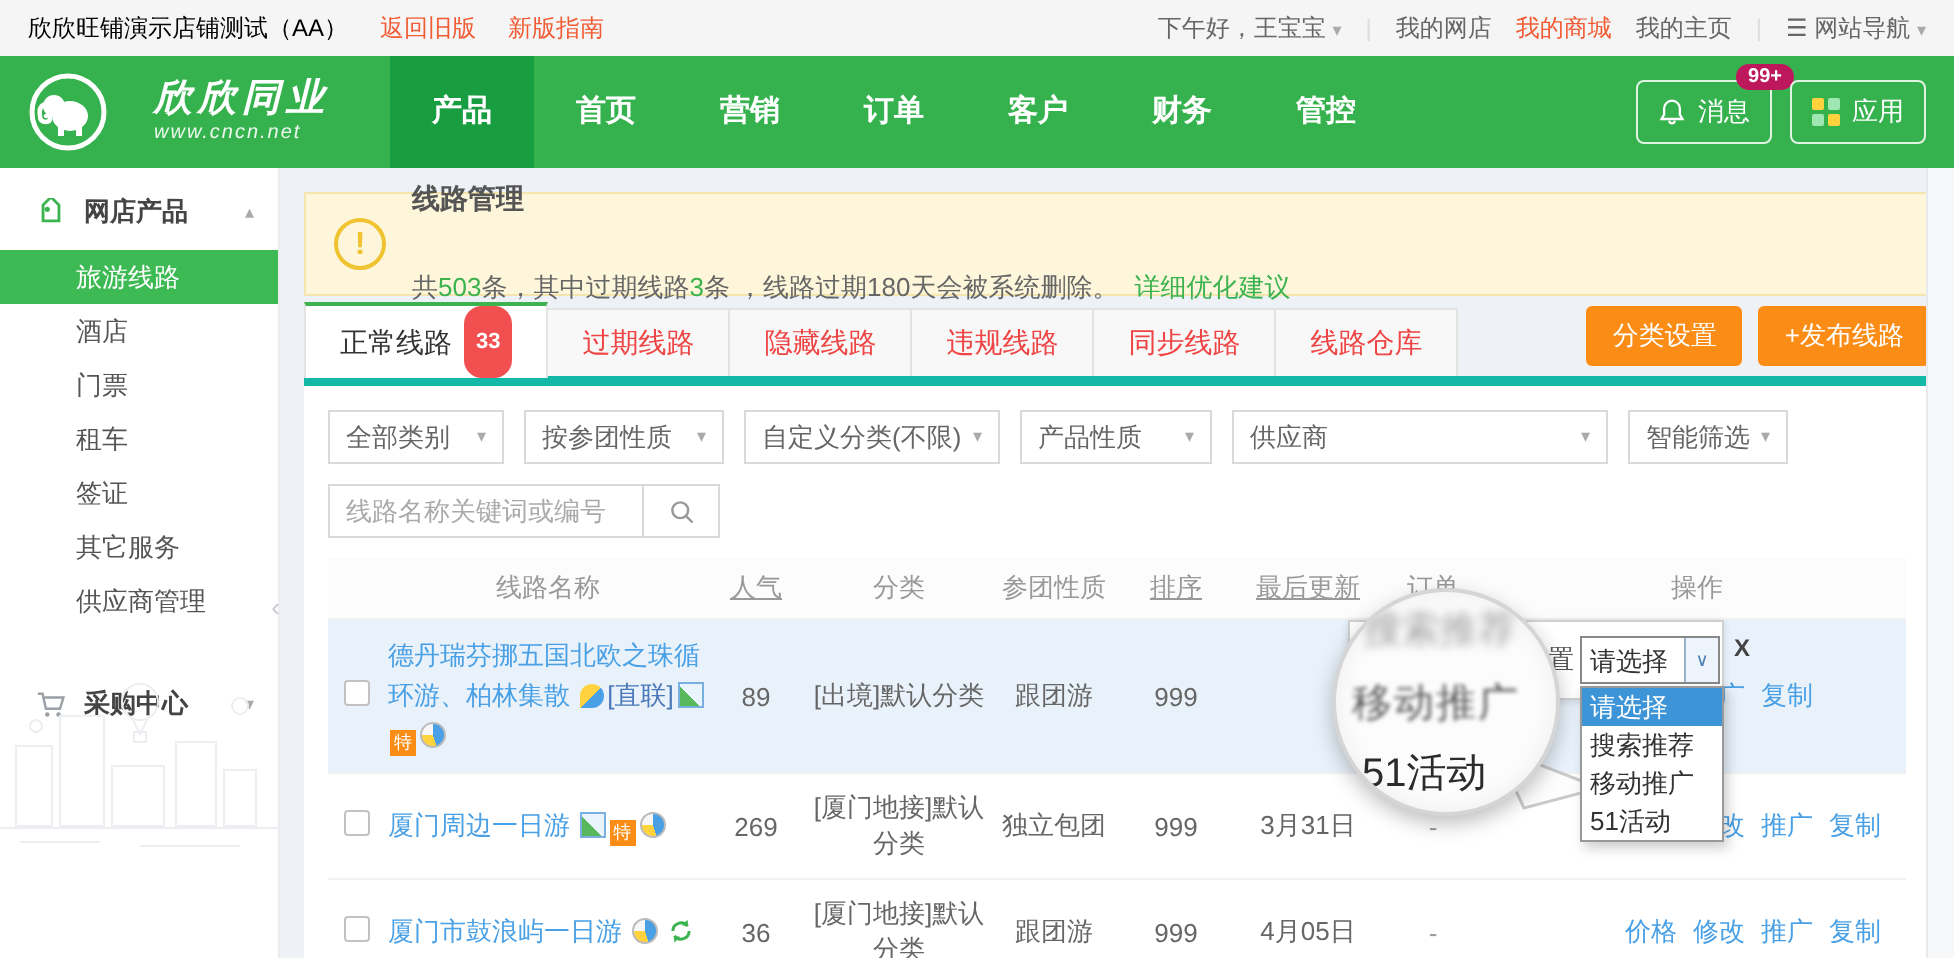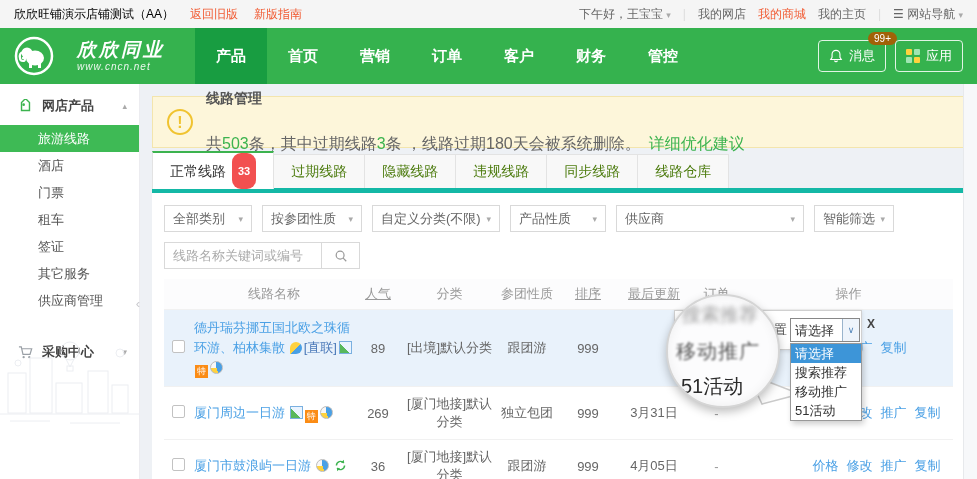--- a/index.html
+++ b/index.html
@@ -20,21 +20,21 @@
   .navbar{height:56px;background:#35b24e;display:flex;align-items:center;color:#fff;}
   .logo{width:40px;height:40px;margin-left:14px;flex:none;}
   .brand{margin-left:23px;line-height:1.1;font-style:italic;}
   .brand-name{font-size:19px;font-weight:bold;letter-spacing:3px;}
   .brand-url{font-size:10px;opacity:.9;letter-spacing:1px;}
   .nav-menu{display:flex;margin-left:30px;height:56px;}
   .nav-item{padding:0 21px;line-height:56px;font-size:15px;font-weight:bold;cursor:pointer;}
   .nav-item.active{background:#189d41;}
   .nav-right{margin-left:auto;margin-right:14px;display:flex;gap:9px;}
   .nav-btn{position:relative;border:1px solid rgba(255,255,255,.85);border-radius:4px;padding:6px 10px;font-size:13px;display:flex;align-items:center;gap:6px;cursor:pointer;}
-  .msg-badge{position:absolute;top:-9px;right:-12px;background:#a16207;color:#fff;font-size:10px;padding:1px 6px;border-radius:9px;font-weight:normal;}
+  .msg-badge{position:absolute;top:-9px;right:-12px;background:#be185d;color:#fff;font-size:10px;padding:1px 6px;border-radius:9px;font-weight:bold;}
   .grid-ic{display:grid;grid-template-columns:6px 6px;grid-gap:2px;}
   .grid-ic i{width:6px;height:6px;border-radius:1px;}
   .grid-ic i:nth-child(1){background:#ffd23e;}
   .grid-ic i:nth-child(2){background:#9fe6b2;}
   .grid-ic i:nth-child(3){background:#9fe6b2;}
   .grid-ic i:nth-child(4){background:#ffd23e;}
 
   
   .body{display:flex;height:395px;}
   .sidebar{width:140px;background:#fff;position:relative;flex:none;border-right:1px solid #ececf0;}
@@ -45,27 +45,27 @@
   .side-hdr2{margin-top:16px;}
   .collapse-tab{position:absolute;right:-1px;top:212px;color:#c9c9ce;font-size:13px;cursor:pointer;}
   .city-art{position:absolute;bottom:46px;left:0;}
 
   .main{flex:1;padding:12px 12px 0 12px;}
 
   
   .alert{background:#fdf6da;border:1px solid #f3e5ad;height:52px;display:flex;align-items:center;gap:13px;padding:0 14px;}
   .alert-ic{width:26px;height:26px;border:2px solid #f0c330;border-radius:50%;color:#f0c330;font-weight:bold;font-size:16px;text-align:center;line-height:23px;flex:none;}
   .alert-title{font-size:14px;font-weight:bold;color:#555;margin-bottom:4px;}
-  .alert-text{font-size:16px;color:#666;margin-top:26px;}
+  .alert-text{font-size:13px;color:#666;margin-top:26px;}
   .green{color:#3cb34f;}
   .green-link{color:#3cb34f;cursor:pointer;margin-left:8px;}
 
   
   .tabs-row{margin-top:8px;display:flex;align-items:flex-end;border-bottom:5px solid #14b8a6;height:37px;}
-  .tab{padding:0 17px;line-height:33px;background:#f8f8f8;border:1px solid #e3e3e3;border-bottom:none;font-size:14px;color:#4d7c0f;margin-right:-1px;cursor:pointer;display:flex;align-items:center;gap:6px;}
+  .tab{padding:0 17px;line-height:33px;background:#f8f8f8;border:1px solid #e3e3e3;border-bottom:none;font-size:14px;color:#ef4444;margin-right:-1px;cursor:pointer;display:flex;align-items:center;gap:6px;}
   .tab.active{background:#fff;border-top:2px solid #3cb34f;line-height:34px;color:#333;position:relative;margin-bottom:-1px;}
   .tab-badge{background:#f25050;color:#fff;font-size:11px;border-radius:9px;padding:1px 6px;font-weight:bold;}
   .tabs-btns{margin-left:auto;display:flex;gap:8px;padding-bottom:5px;}
   .btn-orange{background:#fb8c15;color:#fff;border:none;border-radius:3px;padding:6px 13px;font-size:13px;cursor:pointer;font-family:inherit;}
 
   
   .panel{background:#fff;padding:12px;min-height:274px;}
   .filter-row{display:flex;gap:10px;}
   .fselect{border:1px solid #d9d9d9;height:27px;display:flex;align-items:center;justify-content:space-between;padding:0 8px;font-size:13px;color:#666;background:#fff;cursor:pointer;}
   .fselect:nth-child(1){width:88px;}
@@ -249,20 +249,24 @@
       <div class="tabs-row">
         <span class="tab active">
           <span>正常线路</span>
           <span class="tab-badge">33</span>
         </span>
         <span class="tab">过期线路</span>
         <span class="tab">隐藏线路</span>
         <span class="tab">违规线路</span>
         <span class="tab">同步线路</span>
         <span class="tab">线路仓库</span>
+        <span class="tabs-btns">
+          <button class="btn-orange">分类设置</button>
+          <button class="btn-orange">+发布线路</button>
+        </span>
       </div>
 
       <div class="panel">
 
         <div class="filter-row">
           <div class="fselect">
               <span>全部类别</span>
               <span class="caret">▾</span>
             </div>
           <div class="fselect">

